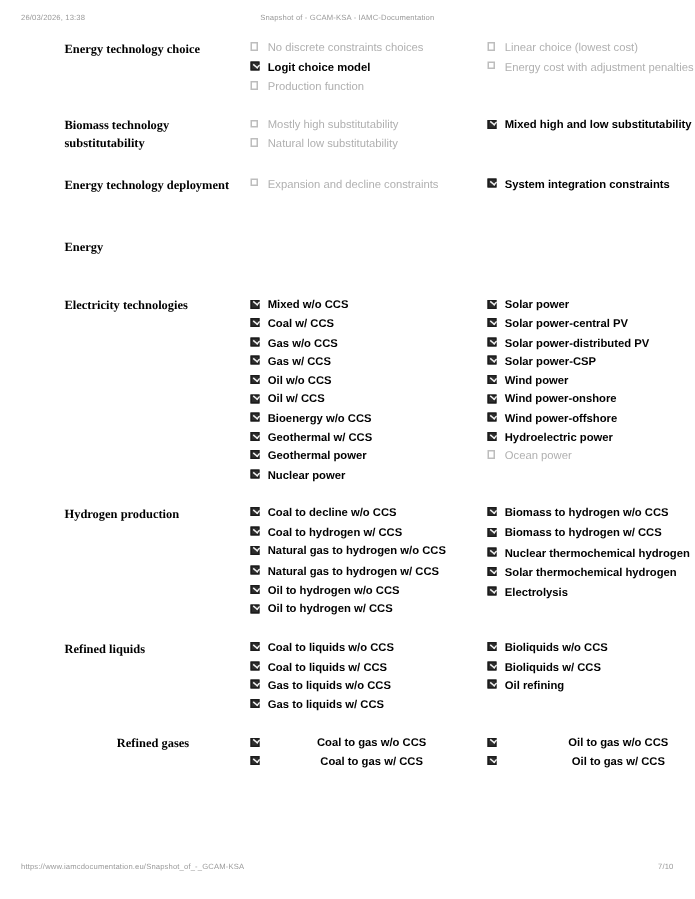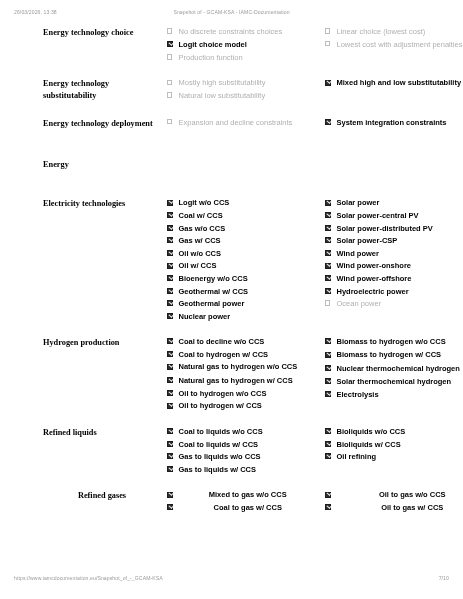--- a/index.html
+++ b/index.html
@@ -195,26 +195,26 @@
                 <li class="cb-item off wrap" aria-checked="false"><span class="box"></span><span class="lbl">No discrete constraints choices</span></li>
                 <li class="cb-item on" aria-checked="true"><span class="box">
                     <span class="tick"></span>
                   </span><span class="lbl">Logit choice model</span></li>
                 <li class="cb-item off" aria-checked="false"><span class="box"></span><span class="lbl">Production function</span></li>
               </ul>
             </td>
             <td class="colcell right">
               <ul class="cb-list">
                 <li class="cb-item off" aria-checked="false"><span class="box"></span><span class="lbl">Linear choice (lowest cost)</span></li>
-                <li class="cb-item off wrap" aria-checked="false"><span class="box"></span><span class="lbl">Lowest cost with adjustment penalties</span></li>
+                <li class="cb-item off wrap" aria-checked="false"><span class="box"></span><span class="lbl">Energy cost with adjustment penalties</span></li>
               </ul>
             </td>
           </tr>
           <tr class="block">
-            <td class="rowlabel">Energy technology substitutability</td>
+            <td class="rowlabel">Biomass technology substitutability</td>
             <td class="colcell">
               <ul class="cb-list">
                 <li class="cb-item off" aria-checked="false"><span class="box"></span><span class="lbl">Mostly high substitutability</span></li>
                 <li class="cb-item off" aria-checked="false"><span class="box"></span><span class="lbl">Natural low substitutability</span></li>
               </ul>
             </td>
             <td class="colcell right">
               <ul class="cb-list">
                 <li class="cb-item on wrap" aria-checked="true"><span class="box">
                     <span class="tick"></span>
@@ -241,21 +241,21 @@
             <td class="section-head">Energy</td>
             <td></td>
             <td></td>
           </tr>
           <tr class="block">
             <td class="rowlabel">Electricity technologies</td>
             <td class="colcell">
               <ul class="cb-list">
                 <li class="cb-item on" aria-checked="true"><span class="box">
                     <span class="tick"></span>
-                  </span><span class="lbl">Logit w/o CCS</span></li>
+                  </span><span class="lbl">Mixed w/o CCS</span></li>
                 <li class="cb-item on" aria-checked="true"><span class="box">
                     <span class="tick"></span>
                   </span><span class="lbl">Coal w/ CCS</span></li>
                 <li class="cb-item on" aria-checked="true"><span class="box">
                     <span class="tick"></span>
                   </span><span class="lbl">Gas w/o CCS</span></li>
                 <li class="cb-item on" aria-checked="true"><span class="box">
                     <span class="tick"></span>
                   </span><span class="lbl">Gas w/ CCS</span></li>
                 <li class="cb-item on" aria-checked="true"><span class="box">
@@ -383,21 +383,21 @@
                   </span><span class="lbl">Oil refining</span></li>
               </ul>
             </td>
           </tr>
           <tr class="block-tight">
             <td class="rowlabel">Refined gases</td>
             <td class="colcell">
               <ul class="cb-list">
                 <li class="cb-item on" aria-checked="true"><span class="box">
                     <span class="tick"></span>
-                  </span><span class="lbl">Mixed to gas w/o CCS</span></li>
+                  </span><span class="lbl">Coal to gas w/o CCS</span></li>
                 <li class="cb-item on" aria-checked="true"><span class="box">
                     <span class="tick"></span>
                   </span><span class="lbl">Coal to gas w/ CCS</span></li>
               </ul>
             </td>
             <td class="colcell right">
               <ul class="cb-list">
                 <li class="cb-item on" aria-checked="true"><span class="box">
                     <span class="tick"></span>
                   </span><span class="lbl">Oil to gas w/o CCS</span></li>

